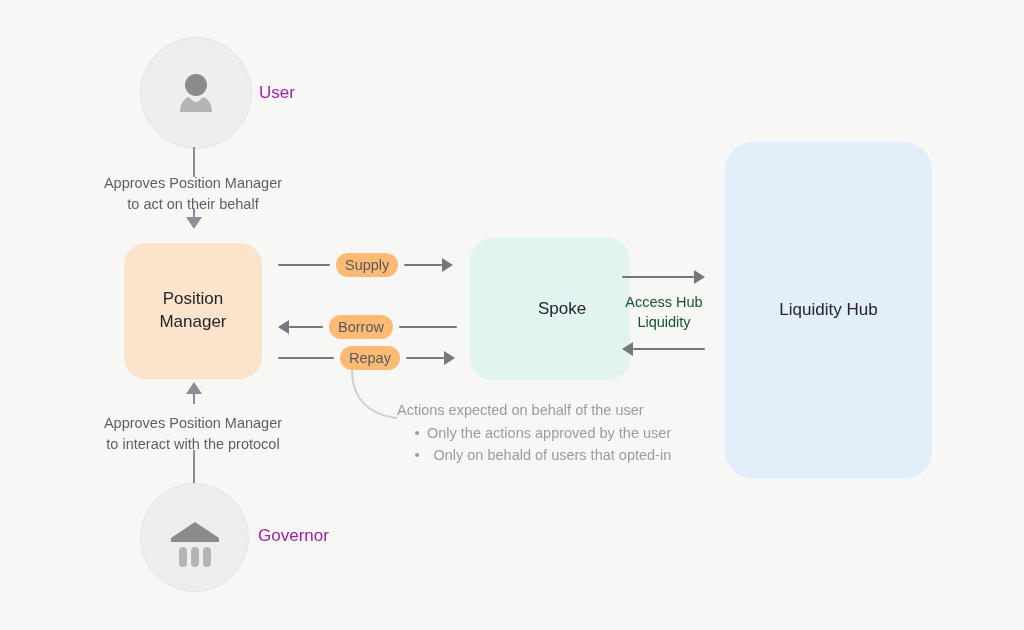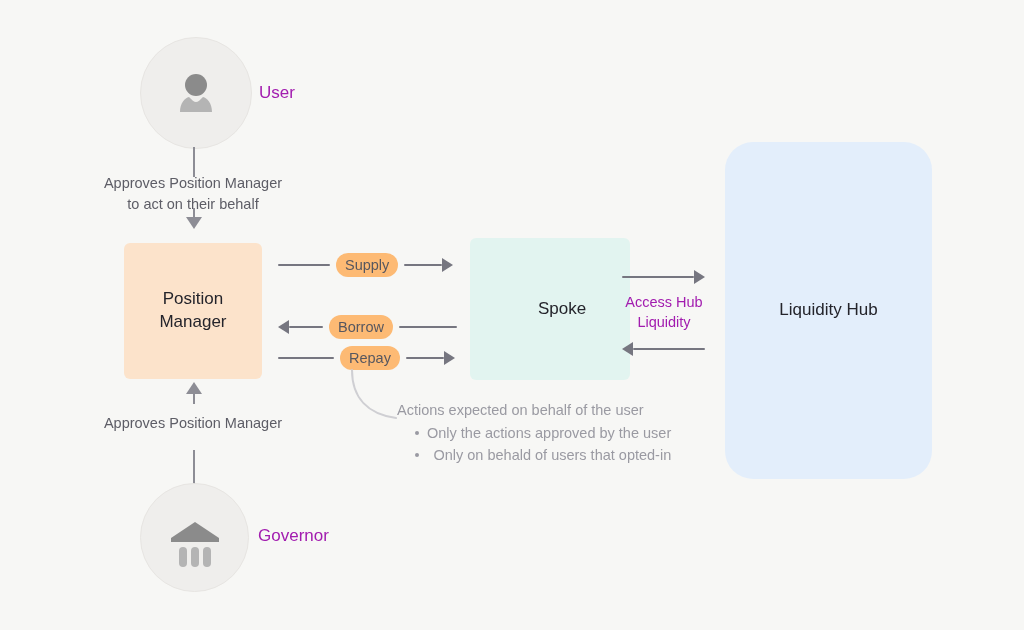--- a/index.html
+++ b/index.html
@@ -30,21 +30,21 @@
     justify-content: center;
   }
   .actor-label {
     color: #a21caf;
     font-size: 17px;
     white-space: nowrap;
   }
 
   
   .node-box {
-    border-radius: 6px;
+    border-radius: 22px;
     display: flex;
     align-items: center;
     justify-content: center;
     text-align: center;
   }
   .node-label {
     color: #24242b;
     font-size: 17px;
     line-height: 1.35;
   }
@@ -102,21 +102,21 @@
     border-right: 8px solid transparent;
     border-bottom: 12px solid #8d8d95;
   }
   .vline {
     width: 2px;
     background: #8d8d95;
   }
 
   
   .hub-label {
-    color: #a21caf;
+    color: #14532d;
     font-size: 14.5px;
     line-height: 1.4;
     text-align: center;
     white-space: nowrap;
   }
 
   
   .anno-title {
     color: #9a9aa2;
     font-size: 14.5px;
@@ -228,20 +228,21 @@
     <ul class="anno-list">
       <li>Only the actions approved by the user</li>
       <li>Only on behald of users that opted-in</li>
     </ul>
   </div>
 
   <div class="abs tri-u" style="left:186px; top:382px;"></div>
   <div class="abs vline" style="left:193px; top:394px; height:10px;"></div>
   <div class="abs vtext" style="left:90px; top:413px; width:206px;">
     <div>Approves Position Manager</div>
+    <div>to interact with the protocol</div>
   </div>
   <div class="abs vline" style="left:193px; top:450px; height:36px;"></div>
 
   <div class="abs actor-circle" style="left:140px; top:483px; width:107px; height:107px;">
     <svg width="58" height="58" viewBox="0 0 58 58">
       <path d="M29 13 L53 29 L53 33 L5 33 L5 29 Z" fill="#8b8b8b"></path>
       <rect x="13" y="38" width="8" height="20" rx="4" fill="#b4b4b4"></rect>
       <rect x="25" y="38" width="8" height="20" rx="4" fill="#b4b4b4"></rect>
       <rect x="37" y="38" width="8" height="20" rx="4" fill="#b4b4b4"></rect>
     </svg>

